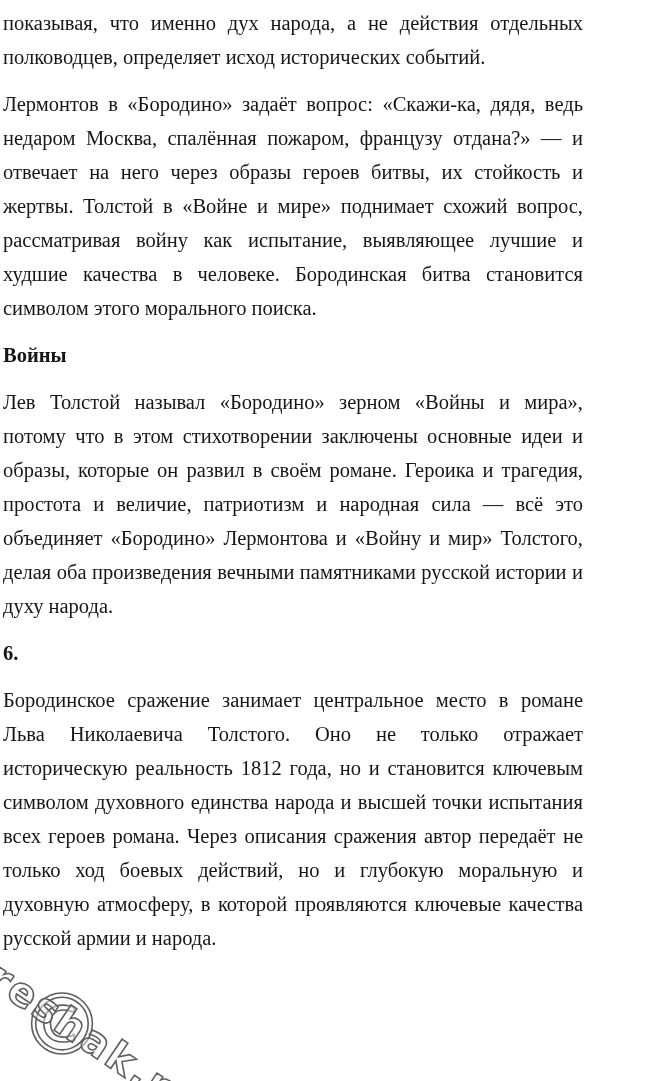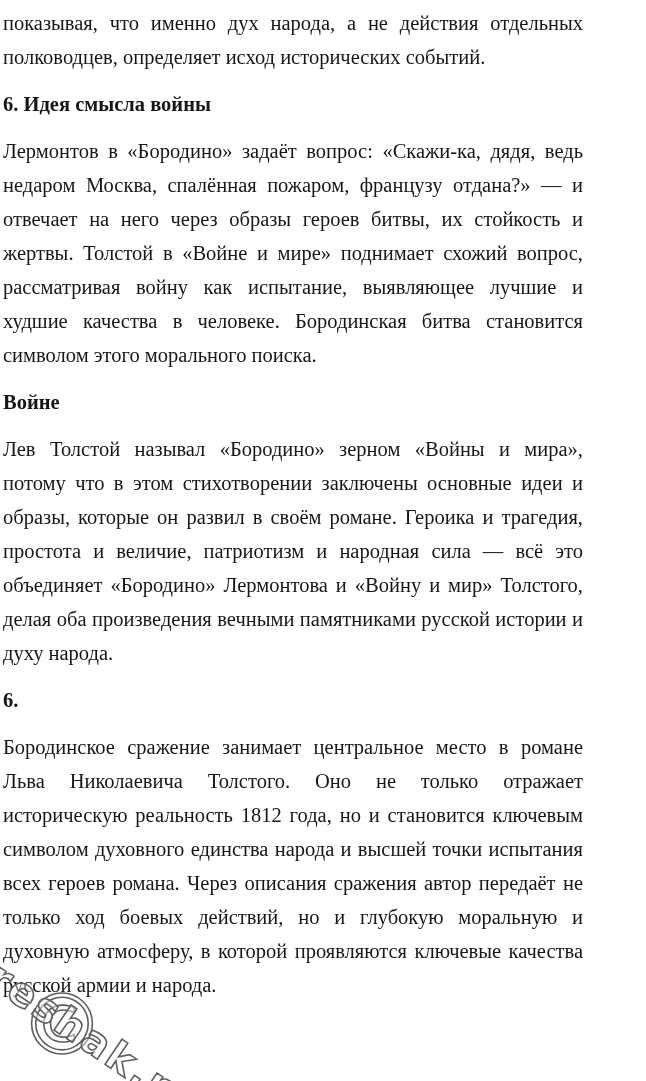--- a/index.html
+++ b/index.html
@@ -70,25 +70,24 @@
     -webkit-text-stroke: 1.6px #5f5f5f;
   }
 </style>
 </head>
 <body>
 
 <div class="page">
 
   <p class="doc-paragraph">показывая, что именно дух народа, а не действия отдельных полководцев, определяет исход исторических событий.</p>
 
-  <h2 class="doc-heading">6. Идея смысла войны</h2>
 
   <p class="doc-paragraph">Лермонтов в «Бородино» задаёт вопрос: «Скажи-ка, дядя, ведь недаром Москва, спалённая пожаром, французу отдана?» — и отвечает на него через образы героев битвы, их стойкость и жертвы. Толстой в «Войне и мире» поднимает схожий вопрос, рассматривая войну как испытание, выявляющее лучшие и худшие качества в человеке. Бородинская битва становится символом этого морального поиска.</p>
 
-  <h2 class="doc-heading">Войне</h2>
+  <h2 class="doc-heading">Войны</h2>
 
   <p class="doc-paragraph">Лев Толстой называл «Бородино» зерном «Войны и мира», потому что в этом стихотворении заключены основные идеи и образы, которые он развил в своём романе. Героика и трагедия, простота и величие, патриотизм и народная сила — всё это объединяет «Бородино» Лермонтова и «Войну и мир» Толстого, делая оба произведения вечными памятниками русской истории и духу народа.</p>
 
   <h2 class="doc-heading">6.</h2>
 
   <p class="doc-paragraph">Бородинское сражение занимает центральное место в романе Льва Николаевича Толстого. Оно не только отражает историческую реальность 1812 года, но и становится ключевым символом духовного единства народа и высшей точки испытания всех героев романа. Через описания сражения автор передаёт не только ход боевых действий, но и глубокую моральную и духовную атмосферу, в которой проявляются ключевые качества русской армии и народа.</p>
 
 
 
   <div class="watermark">

